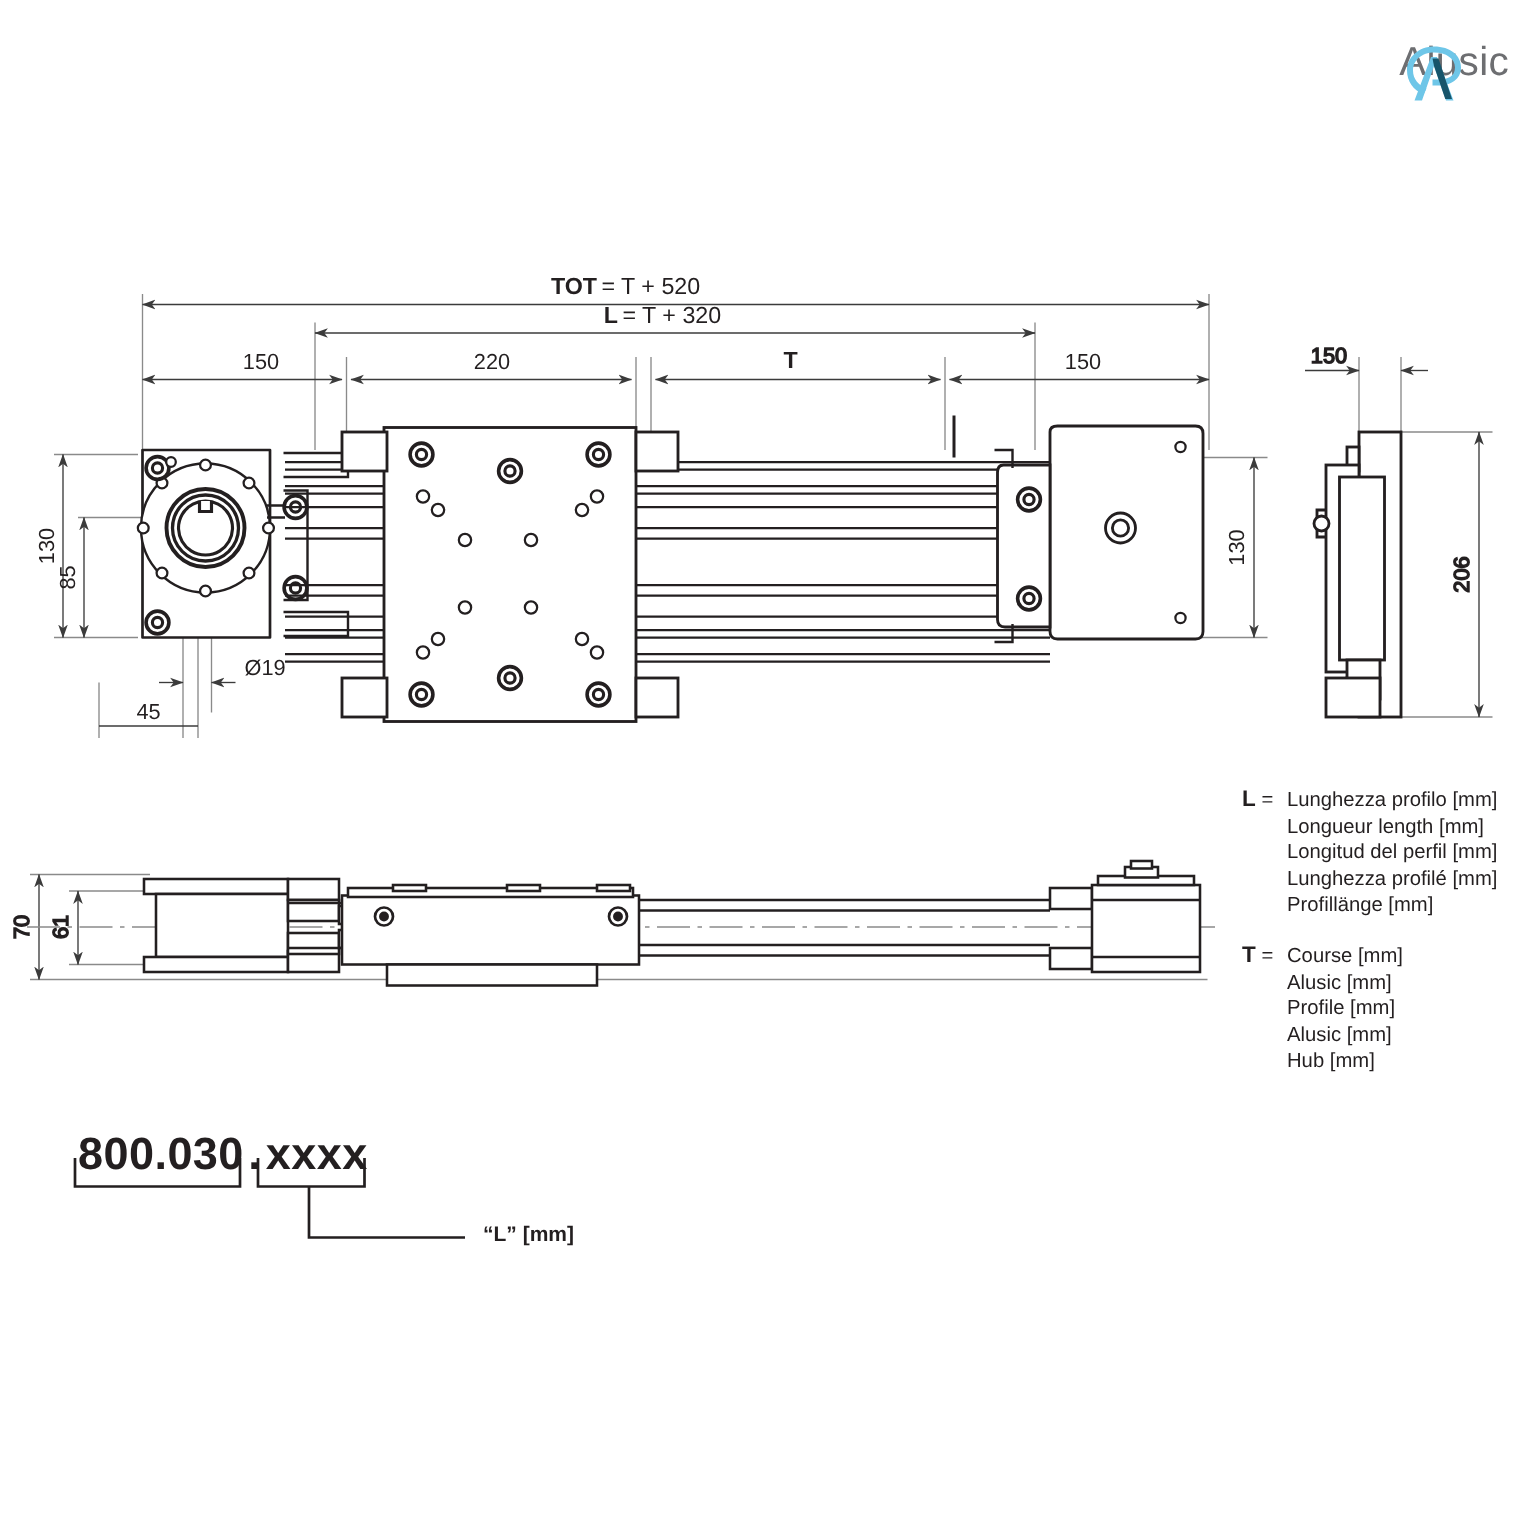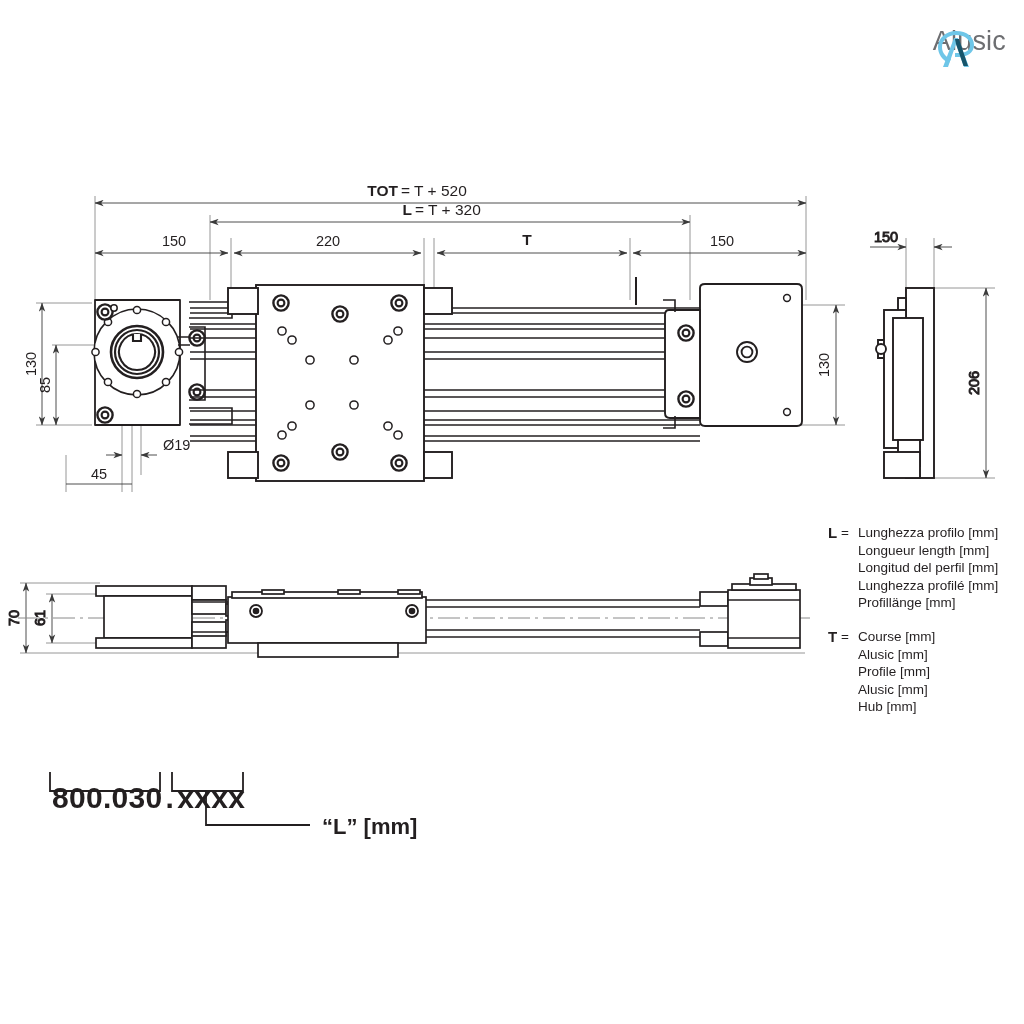--- a/index.html
+++ b/index.html
@@ -8,23 +8,23 @@
   #root{position:absolute;inset:0;}
   svg{position:absolute;left:0;top:0;}
   .brand{position:absolute;right:18px;top:26px;display:flex;align-items:center;gap:10px;}
   .brand-name{font-size:27px;color:#6d6e71;letter-spacing:.2px;}
   .legend{position:absolute;left:828px;top:524px;font-size:13.5px;line-height:17.6px;color:#231f20;}
   .legend .blk{display:flex;margin-bottom:16px;}
   .legend .sym{font-weight:bold;width:13px;font-size:15px;}
   .legend .eq{width:17px;}
   .legend .rows div{white-space:nowrap;}
   .pn{position:absolute;left:52px;top:753px;display:flex;align-items:baseline;
-      font-size:30px;font-weight:bold;letter-spacing:.3px;margin-top:28px;}
+      font-size:30px;font-weight:bold;letter-spacing:.3px;}
   .pn .dot{padding:0 3px;}
-  .pn-lab{position:absolute;left:322px;top:814px;font-size:22px;font-weight:bold;}
+  .pn-lab{position:absolute;left:322px;top:814px;font-size:14px;font-weight:bold;}
   .dim{font-size:14.5px;fill:#231f20;font-family:"Liberation Sans",sans-serif;}
   .dimb{font-size:14.5px;fill:#231f20;font-weight:bold;font-family:"Liberation Sans",sans-serif;}
   .dim16{font-size:15.5px;}
 </style>
 </head>
 <body>
 
 <div id="root">
 
   <div class="brand">

